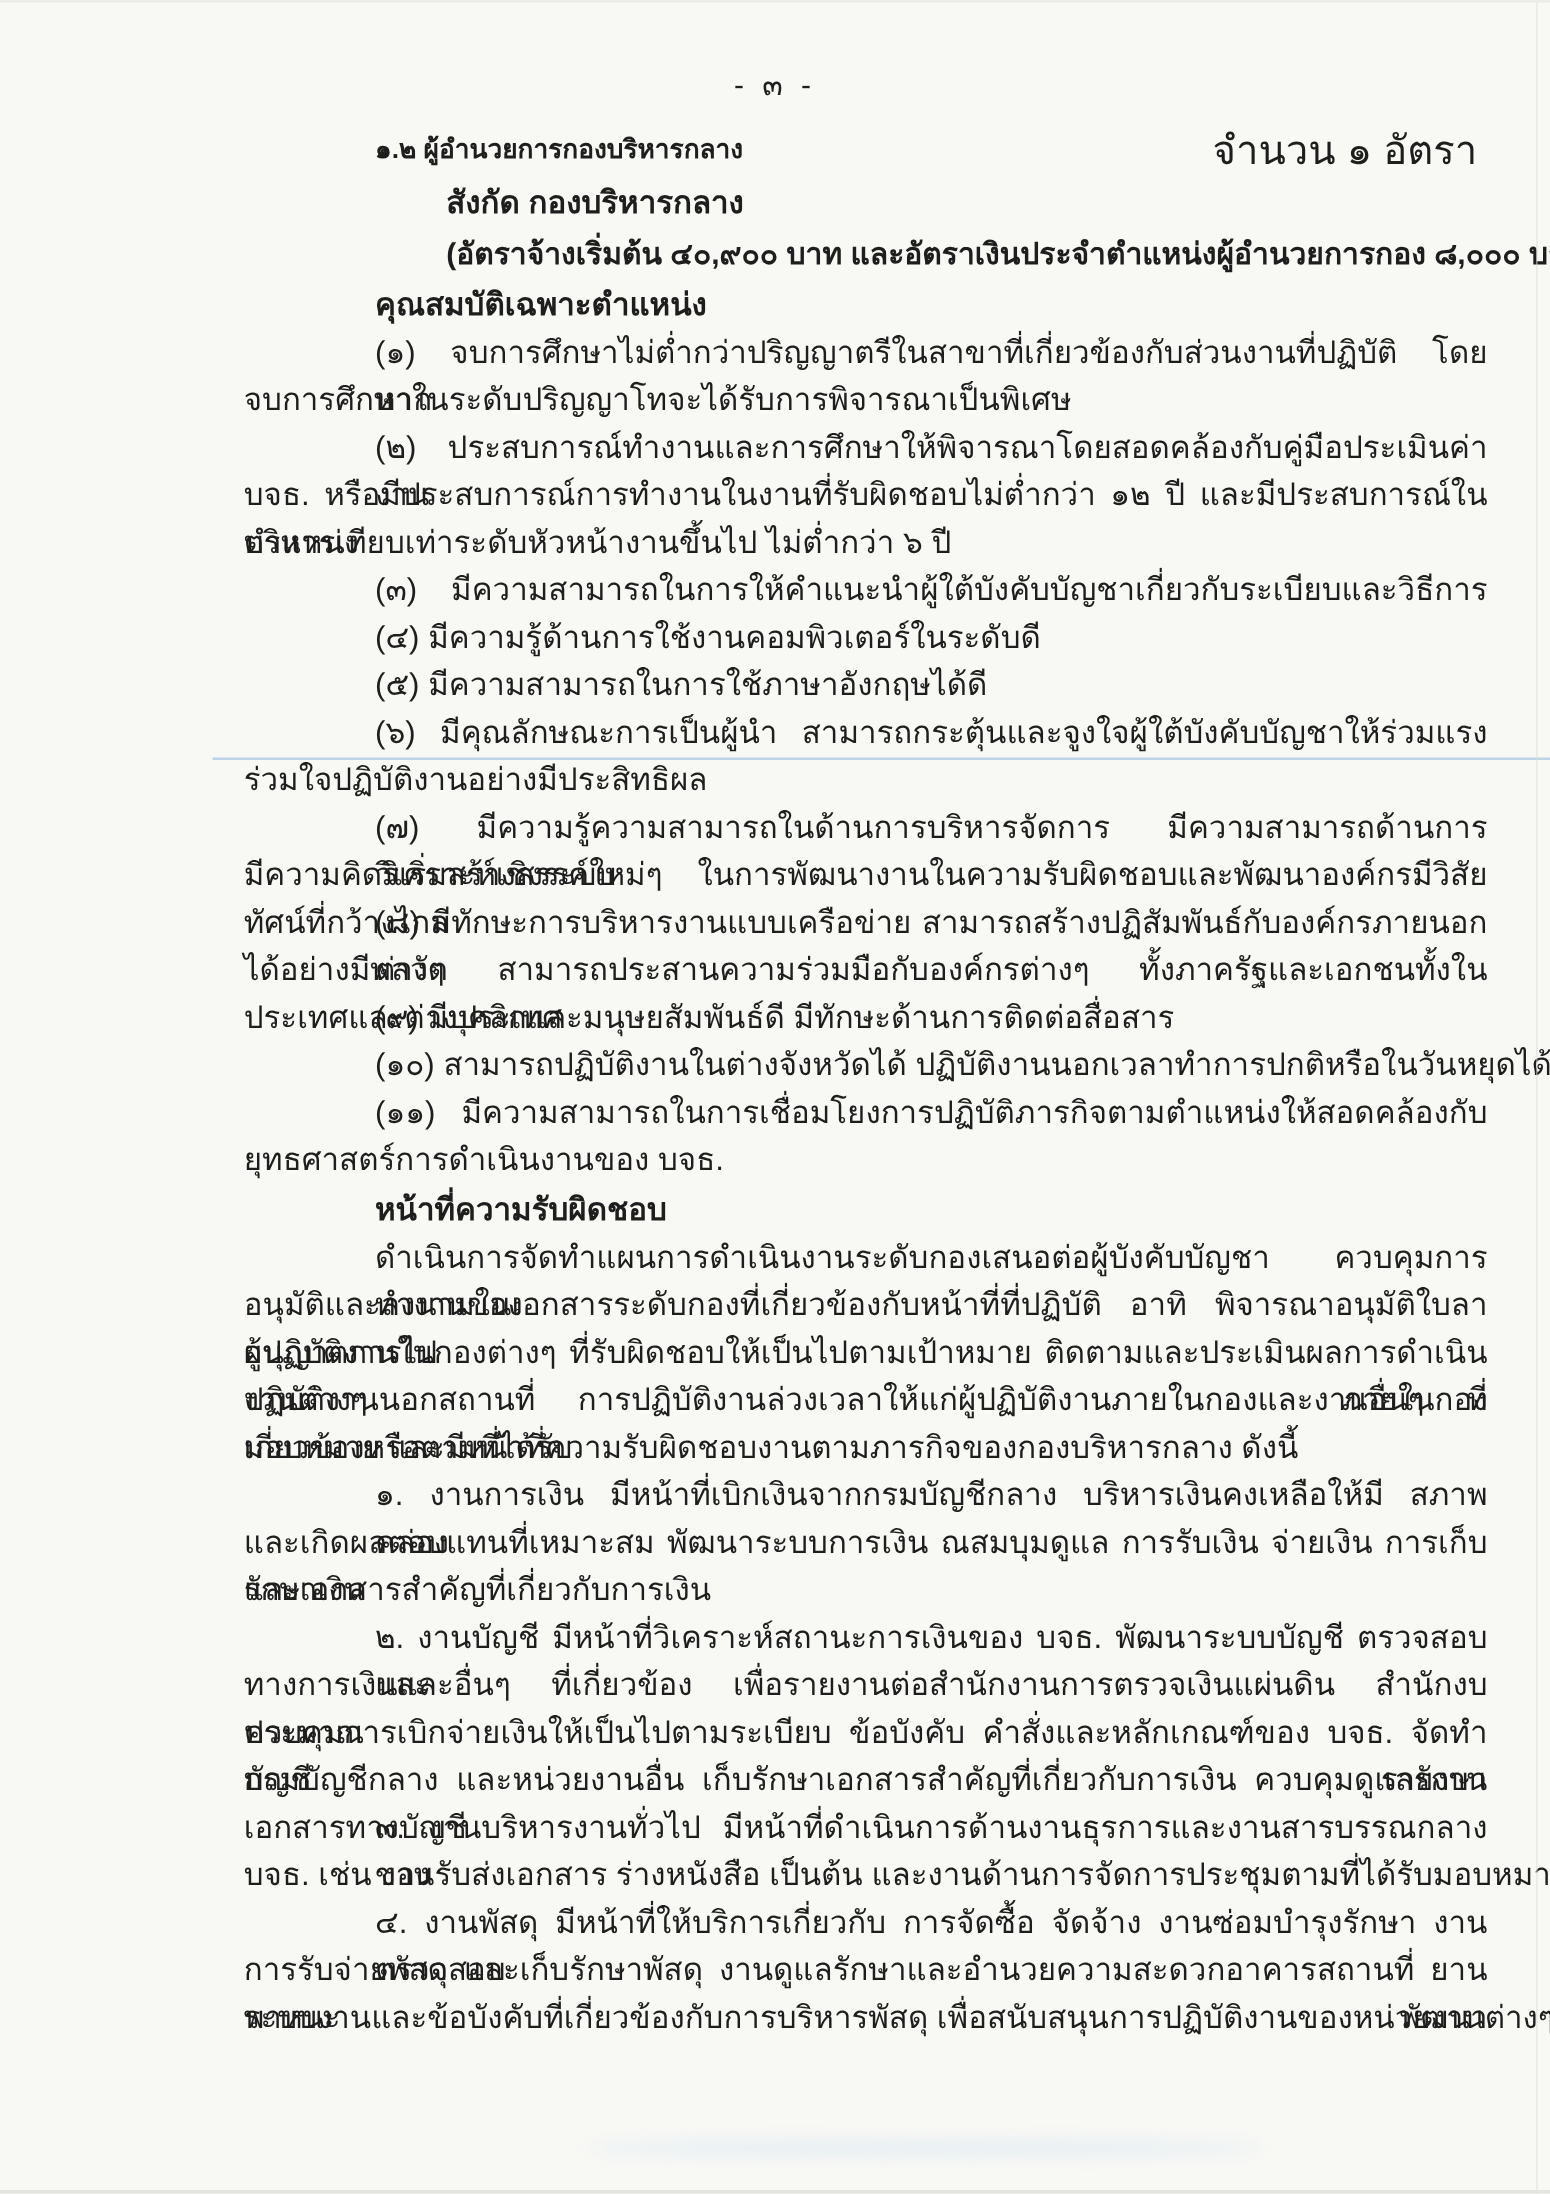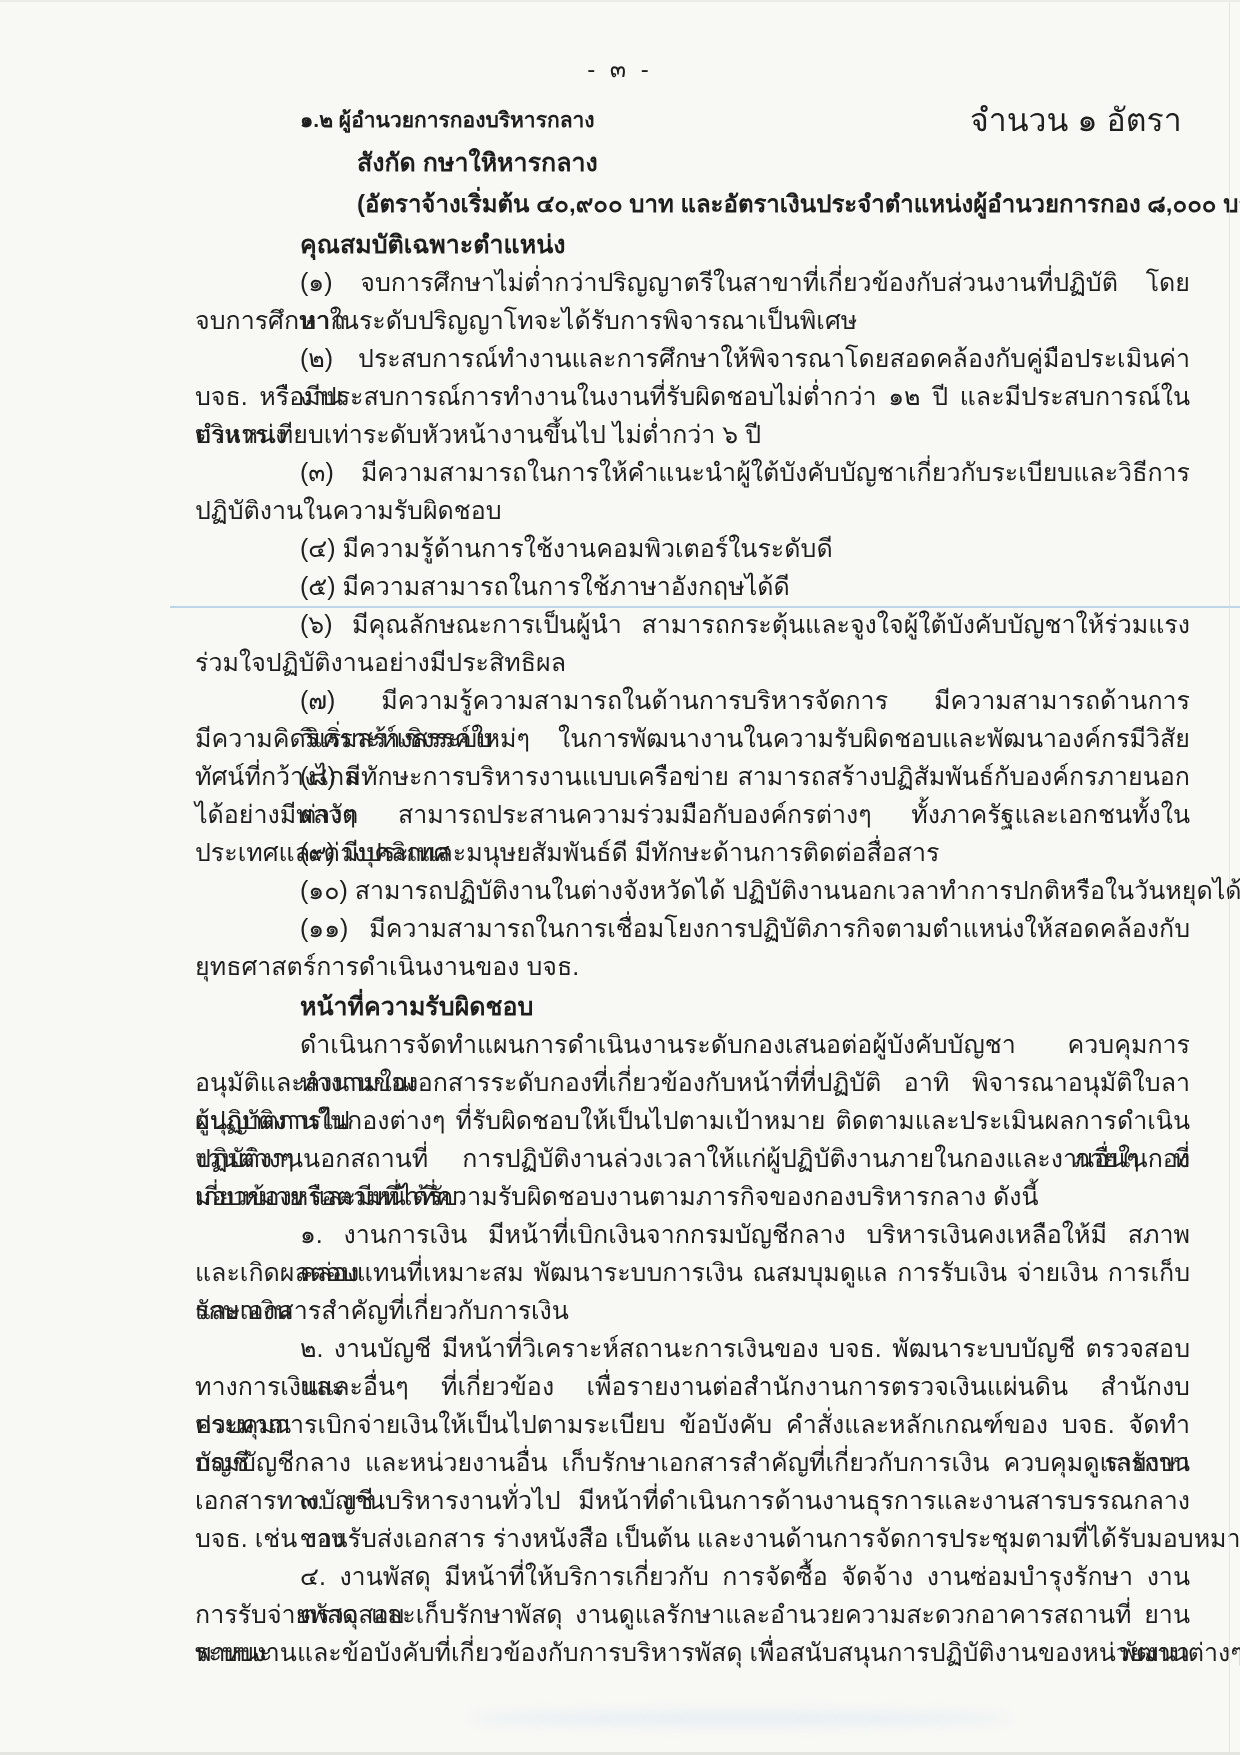--- a/index.html
+++ b/index.html
@@ -80,33 +80,32 @@
 <div class="page">
 
   <div class="page-number">- ๓ -</div>
 
   <div class="pos-row1-title">
     <span>๑.๒</span>
     <span>ผู้อำนวยการกองบริหารกลาง</span>
   </div>
   <div class="pos-row1-count">จำนวน ๑ อัตรา</div>
 
-  <div class="pos-row2">สังกัด กษาใหิหารกลาง</div>
+  <div class="pos-row2">สังกัด กองบริหารกลาง</div>
 
   <div class="pos-row3">(อัตราจ้างเริ่มต้น ๔๐,๙๐๐ บาท และอัตราเงินประจำตำแหน่งผู้อำนวยการกอง ๘,๐๐๐ บาท)</div>
 
   <div id="content">
       <div class="line heading">คุณสมบัติเฉพาะตำแหน่ง</div>
       <div class="line j ind">(๑) จบการศึกษาไม่ต่ำกว่าปริญญาตรีในสาขาที่เกี่ยวข้องกับส่วนงานที่ปฏิบัติ โดยหาก</div>
       <div class="line">จบการศึกษาในระดับปริญญาโทจะได้รับการพิจารณาเป็นพิเศษ</div>
       <div class="line j ind">(๒) ประสบการณ์ทำงานและการศึกษาให้พิจารณาโดยสอดคล้องกับคู่มือประเมินค่างาน</div>
       <div class="line j">บจธ. หรือมีประสบการณ์การทำงานในงานที่รับผิดชอบไม่ต่ำกว่า ๑๒ ปี และมีประสบการณ์ในตำแหน่ง</div>
       <div class="line">บริหารเทียบเท่าระดับหัวหน้างานขึ้นไป ไม่ต่ำกว่า ๖ ปี</div>
       <div class="line j ind">(๓) มีความสามารถในการให้คำแนะนำผู้ใต้บังคับบัญชาเกี่ยวกับระเบียบและวิธีการ</div>
-      <div class="line">ปฏิบัติงานในความรับผิดชอบ</div>
       <div class="line ind">(๔) มีความรู้ด้านการใช้งานคอมพิวเตอร์ในระดับดี</div>
       <div class="line ind">(๕) มีความสามารถในการใช้ภาษาอังกฤษได้ดี</div>
       <div class="line j ind">(๖) มีคุณลักษณะการเป็นผู้นำ สามารถกระตุ้นและจูงใจผู้ใต้บังคับบัญชาให้ร่วมแรง</div>
       <div class="line">ร่วมใจปฏิบัติงานอย่างมีประสิทธิผล</div>
       <div class="line j ind">(๗) มีความรู้ความสามารถในด้านการบริหารจัดการ มีความสามารถด้านการวิเคราะห์เชิงระบบ</div>
       <div class="line j">มีความคิดริเริ่มสร้างสรรค์ใหม่ๆ ในการพัฒนางานในความรับผิดชอบและพัฒนาองค์กรมีวิสัยทัศน์ที่กว้างไกล</div>
       <div class="line j ind">(๘) มีทักษะการบริหารงานแบบเครือข่าย สามารถสร้างปฏิสัมพันธ์กับองค์กรภายนอกต่างๆ</div>
       <div class="line j">ได้อย่างมีพลวัต สามารถประสานความร่วมมือกับองค์กรต่างๆ ทั้งภาครัฐและเอกชนทั้งในประเทศและต่างประเทศ</div>
       <div class="line ind">(๙) มีบุคลิกและมนุษยสัมพันธ์ดี มีทักษะด้านการติดต่อสื่อสาร</div>
       <div class="line ind">(๑๐) สามารถปฏิบัติงานในต่างจังหวัดได้ ปฏิบัติงานนอกเวลาทำการปกติหรือในวันหยุดได้</div>

